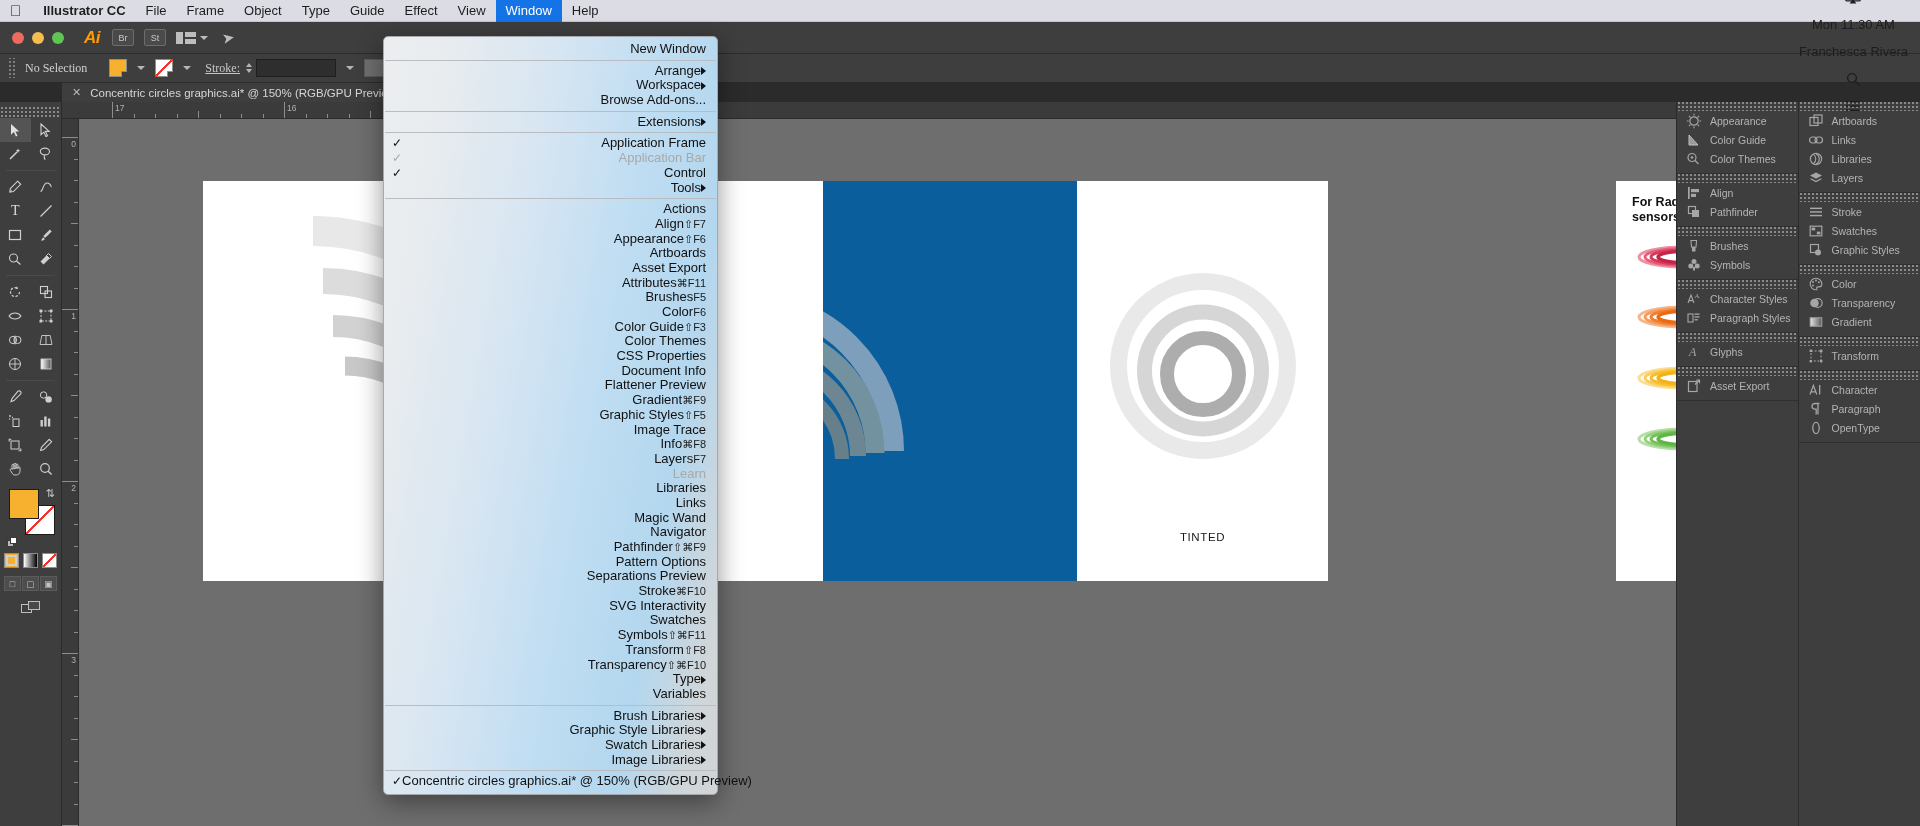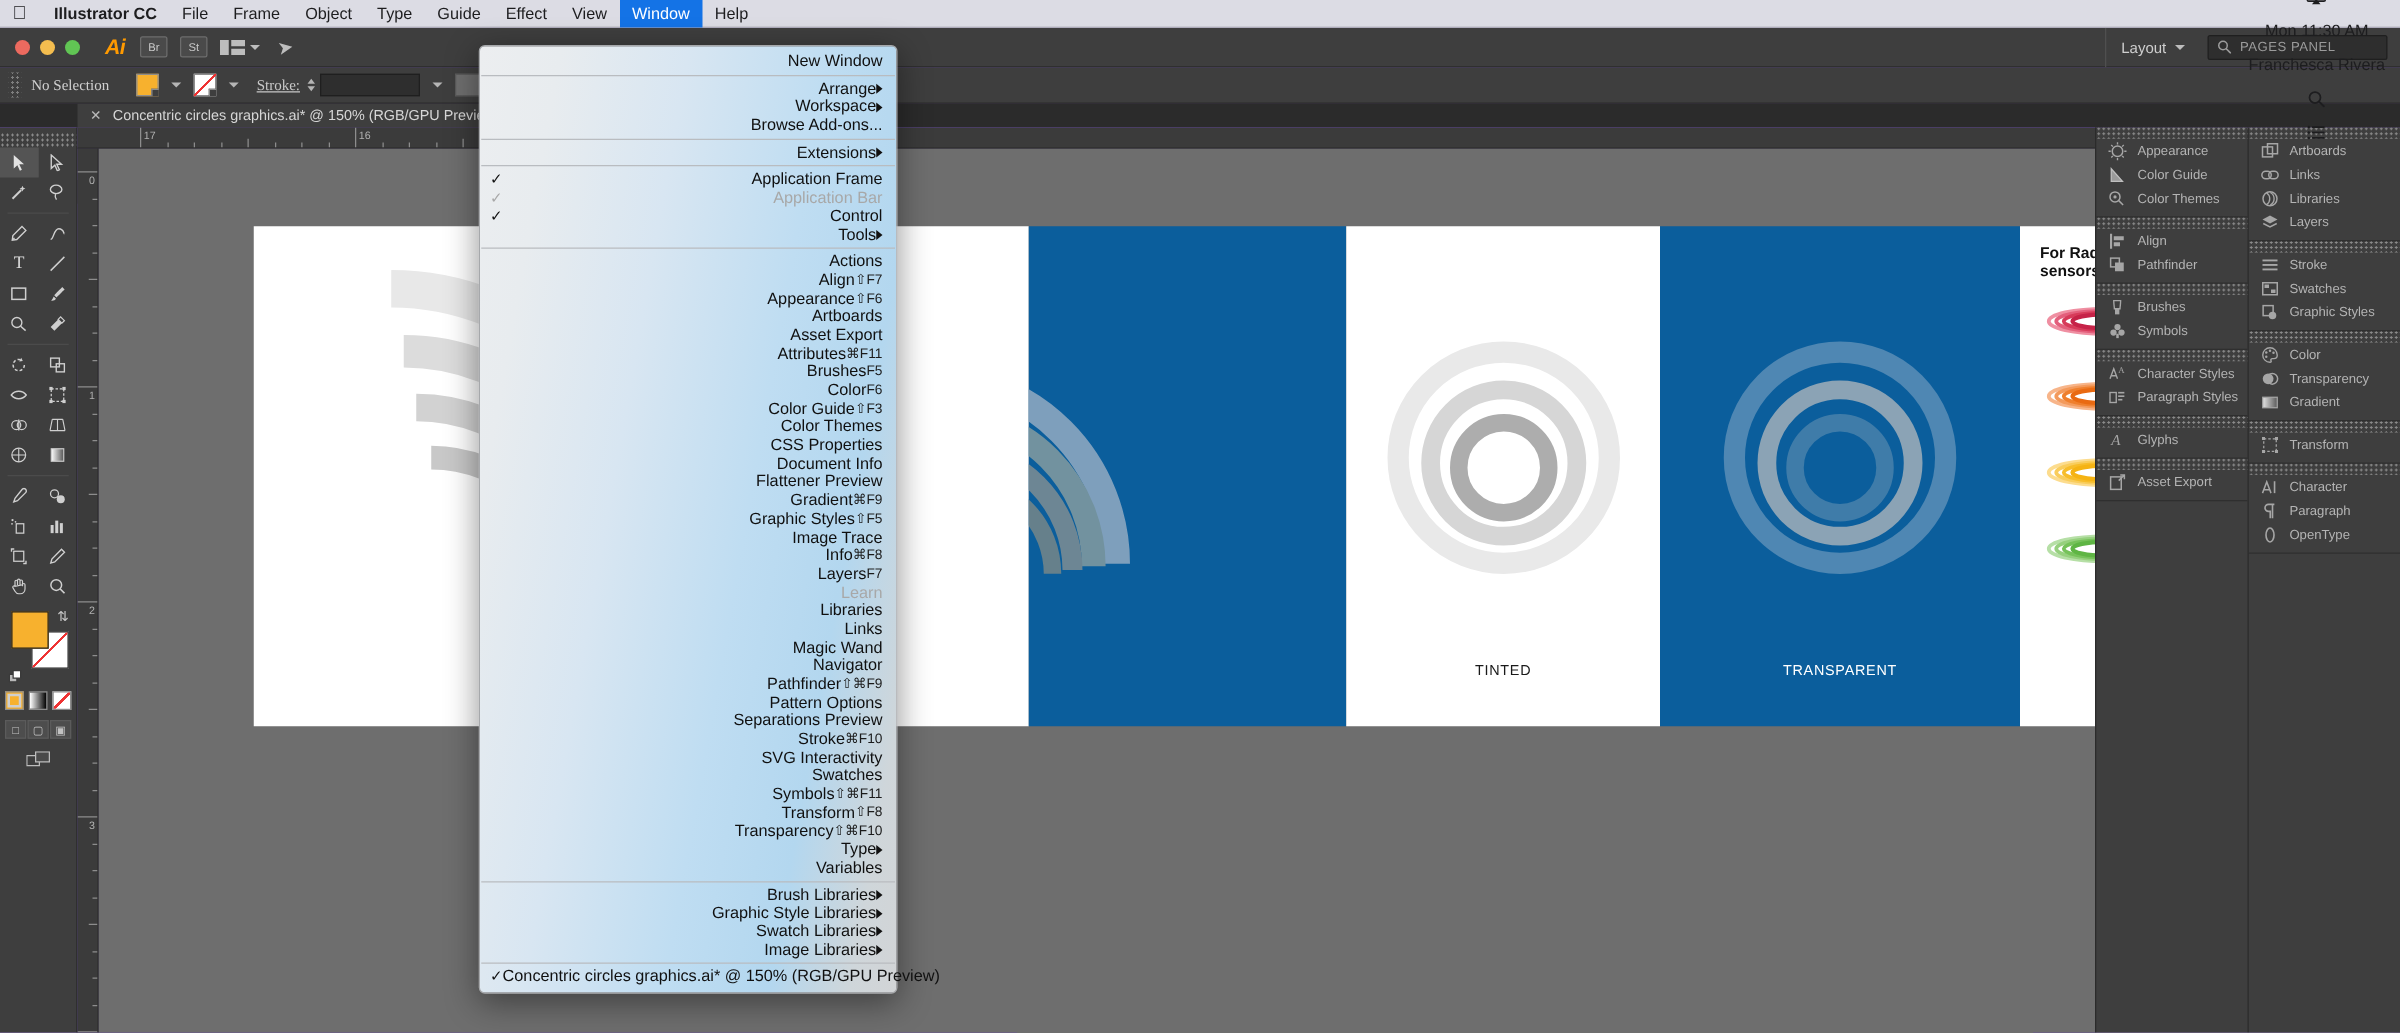--- a/index.html
+++ b/index.html
@@ -22,21 +22,21 @@
   }
   .macbar .apple { padding:0 12px 0 10px; font-size:15px; line-height:1; }
   .macbar .mi { padding:0 10px; height:22px; line-height:22px; white-space:nowrap; }
   .macbar .mi.bold { font-weight:bold; }
   .macbar .mi.active { background:#1473e6; color:#fff; }
   .macbar .spacer { flex:1; }
   .macbar .right { display:flex; align-items:center; gap:14px; padding-right:12px;flex-direction:column; }
   .macbar .right .tray { font-size:13px; line-height:1; display:flex; align-items:center; }
 
   
-  .appframe { position:absolute; left:0; top:22px; width:1920px; height:804px; background:#8b5cf6; }
+  .appframe { position:absolute; left:0; top:22px; width:1920px; height:804px; background:#eab308; }
 
   
   .appbar {
     position:absolute; left:0; top:0; width:1920px; height:32px;
     background:#3e3e3e; border-bottom:1px solid #2b2b2b;
     display:flex; align-items:center; color:#b8b8b8; font-size:12px;
   }
   .trafficlights { display:flex; align-items:center; gap:8px; padding:0 10px 0 12px; }
   .tl { width:12px; height:12px; border-radius:50%; }
   .tl.r { background:#ec6a5f; } .tl.y { background:#f4bd4f; } .tl.g { background:#61c554; }
@@ -260,33 +260,20 @@
       <div class="appbtn">St</div>
       <div class="arrange-ic">
         <span class="arr-a"></span>
         <span class="arr-col">
             <span class="arr-b"></span>
             <span class="arr-b"></span>
           </span>
       </div>
       <span class="caret"></span>
       <span class="stock-ic">➤</span>
-      <div class="right">
-        <div class="layout-sel">
-          <span>Layout</span>
-          <span class="caret"></span>
-        </div>
-        <div class="searchbox">
-          <svg width="11" height="11" viewBox="0 0 11 11">
-              <circle cx="4.4" cy="4.4" r="3.4" fill="none" stroke="#9b9b9b" stroke-width="1.2"></circle>
-              <path d="M7 7l3.3 3.3" stroke="#9b9b9b" stroke-width="1.3" stroke-linecap="round"></path>
-            </svg>
-          <span>PAGES PANEL</span>
-        </div>
-      </div>
     </div>
 
     <div class="ctrlbar">
       <div class="gripdots"></div>
       <div class="nosel">No Selection</div>
       <div class="sw fill">
           <span class="swcorner"></span>
         </div>
       <span class="dd"></span>
       <div class="sw stroke-none">
@@ -631,26 +618,20 @@
         <div class="ab-label" style="color:#ffffff;"></div>
       </div>
 
       <div class="artboard" style="left:998px; width:251px; background:#ffffff;">
         <div class="ring" style="left:50%;top:50%;transform:translate(-50%,-58%);width:186px;height:186px;border:17px solid #e9e9e9;"></div>
         <div class="ring" style="left:50%;top:50%;transform:translate(-50%,-58%);width:132px;height:132px;border:15px solid #d6d6d6;"></div>
         <div class="ring" style="left:50%;top:50%;transform:translate(-50%,-58%);width:86px;height:86px;border:14px solid #adadad;"></div>
         <div class="ab-label" style="color:#1a1a1a;">TINTED</div>
       </div>
 
-      <div class="artboard" style="left:1249px; width:288px; background:#0b5e9c;">
-        <div class="ring" style="left:50%;top:50%;transform:translate(-50%,-58%);width:186px;height:186px;border:17px solid #4f87b3;"></div>
-        <div class="ring" style="left:50%;top:50%;transform:translate(-50%,-58%);width:132px;height:132px;border:15px solid #8ba3b5;"></div>
-        <div class="ring" style="left:50%;top:50%;transform:translate(-50%,-58%);width:86px;height:86px;border:14px solid #3f7ca9;"></div>
-        <div class="ab-label" style="color:#ffffff;">TRANSPARENT</div>
-      </div>
 
       <div class="artboard" style="left:1537px; width:136px; background:#ffffff;">
         <div class="radome-title">For Radome sensors</div>
         <svg width="136" height="260" viewBox="0 0 136 260" style="position:absolute;left:0;top:60px;">
           <g fill="none">
             <g transform="translate(68,16)">
               <ellipse rx="45" ry="10" stroke="#ef8fa2" stroke-width="3"></ellipse>
               <ellipse rx="39" ry="8.4" stroke="#e35f7c" stroke-width="3"></ellipse>
               <ellipse rx="33" ry="7" stroke="#d73b5a" stroke-width="3"></ellipse>
               <ellipse rx="26" ry="5.6" stroke="#c62348" stroke-width="3.4"></ellipse>

